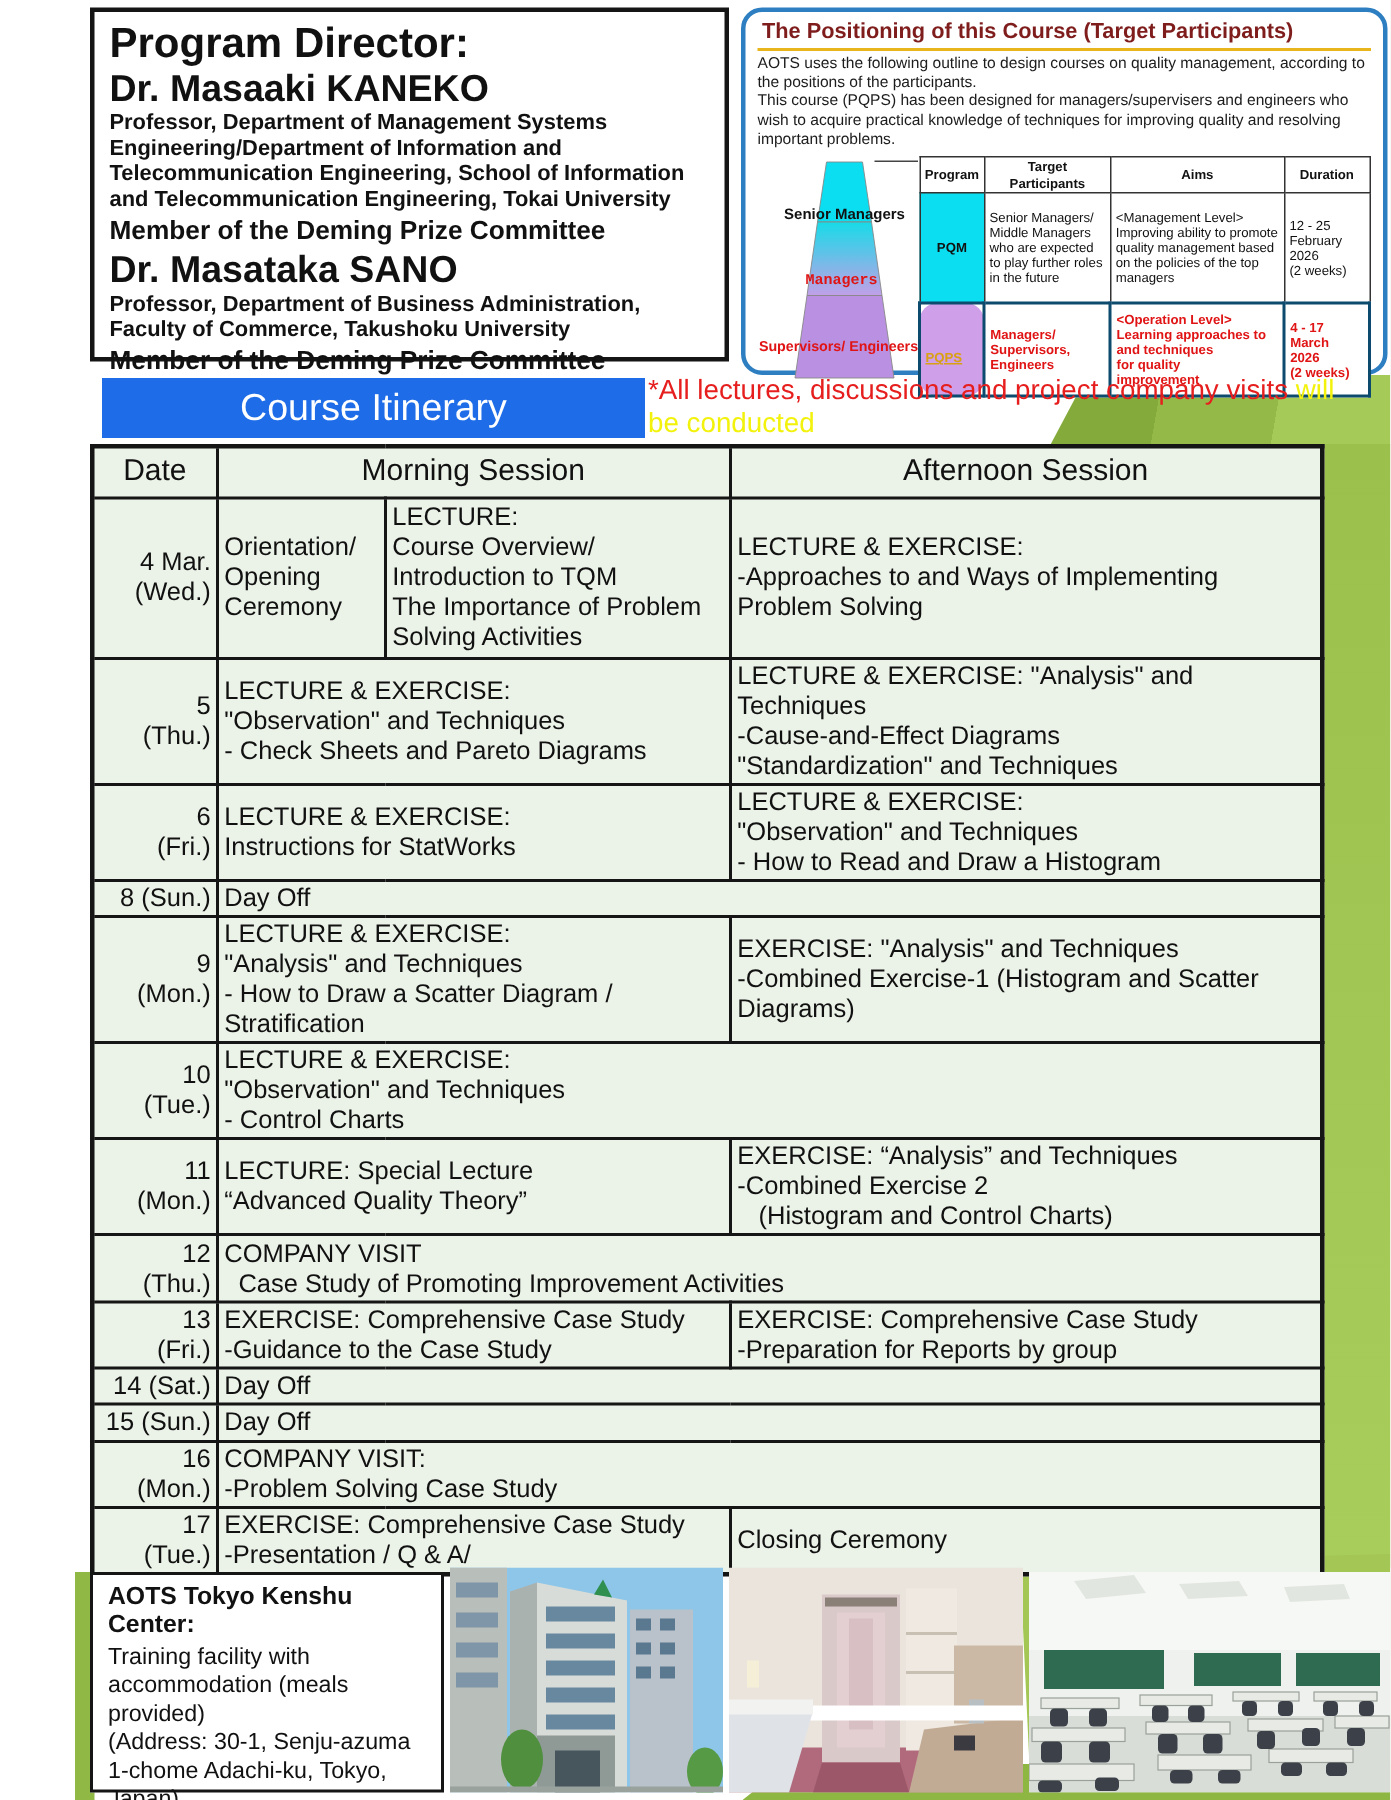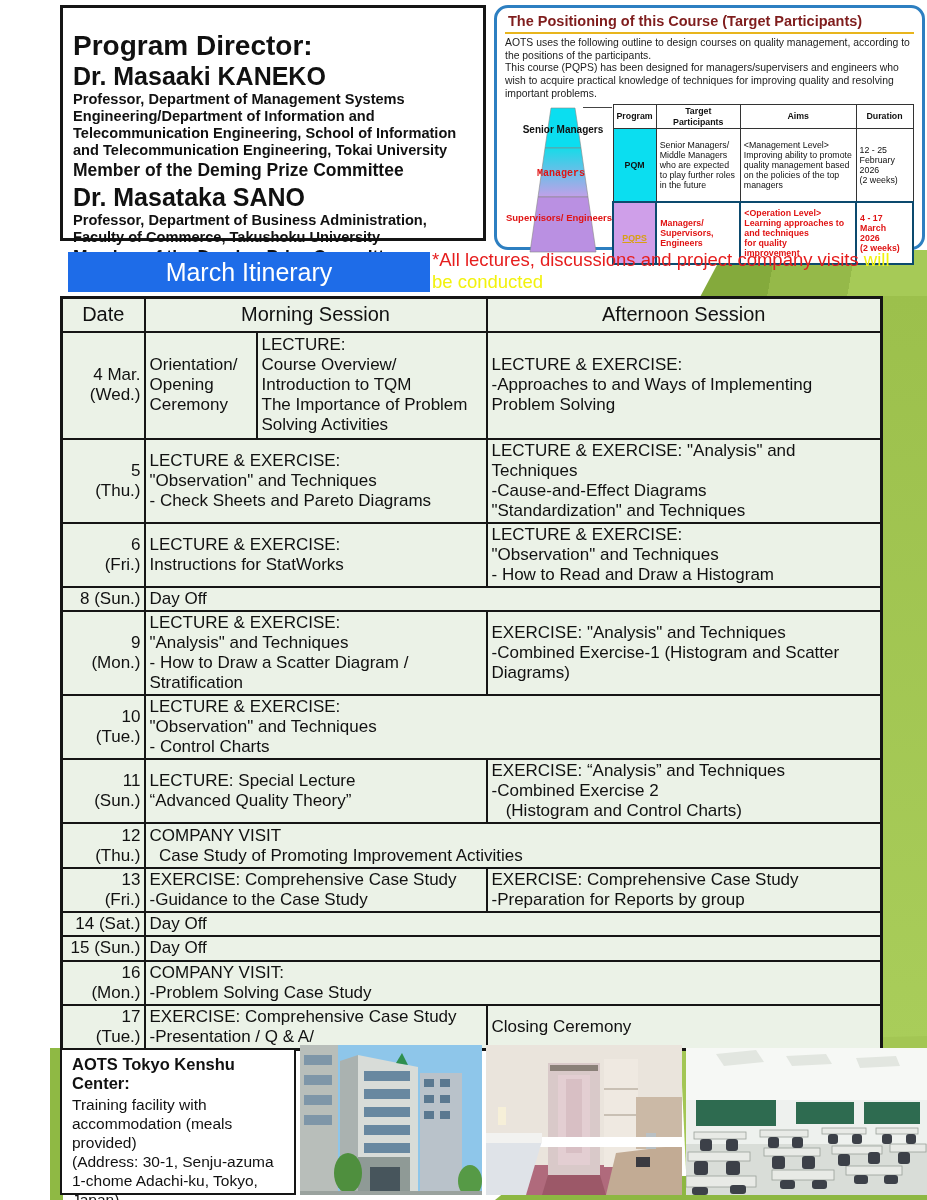--- a/index.html
+++ b/index.html
@@ -14,46 +14,46 @@
   .g-right { position:absolute; left:851px; top:296px; width:76px; height:749px;
              background:linear-gradient(180deg,#9cc04c,#a9cd5a); }
   .g-bl    { position:absolute; left:50px; top:1048px; width:13px; height:152px; background:#8fb944; }
   .g-br    { position:absolute; left:680px; top:1036px; width:247px; height:164px;
              background:#a3c654; clip-path:polygon(0 4%,100% 0,100% 100%,3% 100%); }
   .g-bot   { position:absolute; left:495px; top:1176px; width:432px; height:24px;
              background:#8db742; clip-path:polygon(7% 0,100% 0,100% 100%,0 100%); }
 
   
   .director { position:absolute; left:60px; top:5px; width:426px; height:236px;
-              border:3px solid #151515; background:#fff; padding:22px 10px 0 10px; }
+              border:3px solid #151515; background:#fff; padding:5px 10px 0 10px; }
   .d-title  { font-size:28px; font-weight:bold; }
   .d-name   { font-size:25px; font-weight:bold; }
   .d-role   { font-size:14.6px; font-weight:bold; line-height:1.17; }
   .d-member { font-size:17.5px; font-weight:bold; margin:1px 0 2px; }
 
   
   .posbox { position:absolute; left:494px; top:5px; width:431px; height:245px;
             border:3px solid #2d7fc1; border-radius:14px; background:#fff; padding:5px 8px; }
   .p-title { color:#7f1d1d; font-weight:bold; font-size:14.5px; padding-left:3px; }
   .p-rule  { height:2px; background:#e8b51d; margin:3px 0 3px; }
   .p-intro { font-size:10.4px; line-height:1.22; color:#1c1c1c; white-space:pre-line; }
   .p-diag  { position:relative; height:152px; margin-top:2px; }
   .pyr     { position:absolute; left:0; top:0; }
-  .pyr-label { position:absolute; font-weight:bold; font-size:10px; text-align:center; width:140px; }
+  .pyr-label { position:absolute; font-weight:bold; font-size:10px; text-align:center; width:140px;margin-top:14px; }
   .lab1 { left:-12px; top:22px; color:#111; }
   .lab2 { left:-14px; top:66px; color:#e01414;font-family:Liberation Mono, monospace; }
   .lab3 { left:-16px; top:110px; color:#e01414; font-size:9.5px; }
   .conn-black { position:absolute; left:78px; top:5px; width:50px; height:1px; background:#444; }
   .conn-red   { position:absolute; left:118px; top:60px; width:3px; height:90px; background:#e01414; }
   .ptab { position:absolute; right:0; top:2px; width:302px; border-collapse:collapse;
           font-size:8.8px; line-height:1.15; background:#fff; }
   .ptab td { border:1px solid #333; padding:1px 3px; vertical-align:middle; white-space:pre-line; }
   .ptab .hdr { font-weight:bold; text-align:center; height:16px; white-space:normal; }
   .cell-pqm  { background:#0bdef0; font-weight:bold; text-align:center; }
-  .cell-pqps { background:#cf9fe9; font-weight:bold; text-align:center; }
+  .cell-pqps { background:#cf9fe9; font-weight:bold; text-align:left;border-radius:12px; }
   .pqps-link { color:#d8a012; text-decoration:underline; font-weight:bold; }
   .pqps-row td { border:2px solid #0c4a6e; color:#e01414; font-weight:bold; }
   .pqps-row td.dur { font-weight:bold; }
 
   
   .itin-btn { position:absolute; left:68px; top:252px; width:362px; height:40px; background:#1e6ce8;
               color:#fff; font-size:25px; display:flex; align-items:center; justify-content:center; }
   .itin-note { position:absolute; left:432px; top:249px; width:478px; font-size:18.5px;
                color:#e61e1e; line-height:1.2; }
   .note-yellow { color:#f2f20c; }
@@ -159,21 +159,21 @@
           <td class="dur">4 - 17
 March
 2026
 (2 weeks)</td>
         </tr>
       </tbody>
         </table>
     </div>
   </div>
 
-  <div class="itin-btn">March Itinerary</div>
+  <div class="itin-btn">Course Itinerary</div>
   <div class="itin-note"><span>*All lectures, discussions and project company visits </span><span class="note-yellow">will be conducted</span><br><span>in English or Japanese with English interpretation.</span></div>
 
   <table class="itab">
     <colgroup>
         <col style="width:83px">
         <col style="width:112px">
         <col style="width:230px">
         <col style="width:395px">
       </colgroup>
     <tbody>
@@ -233,21 +233,21 @@
     </tr>
     <tr style="height:61px">
       <td class="date">10
 (Tue.)</td>
       <td colspan="3">LECTURE &amp; EXERCISE:
 "Observation" and Techniques
 - Control Charts</td>
     </tr>
     <tr style="height:60px">
       <td class="date">11
-(Sun.)</td>
+(Mon.)</td>
       <td colspan="2">LECTURE: Special Lecture
 “Advanced Quality Theory”</td>
       <td>EXERCISE: “Analysis” and Techniques
 -Combined Exercise 2
 &nbsp;&nbsp;&nbsp;(Histogram and Control Charts)</td>
     </tr>
     <tr style="height:45px">
       <td class="date">12
 (Thu.)</td>
       <td colspan="3">COMPANY VISIT

